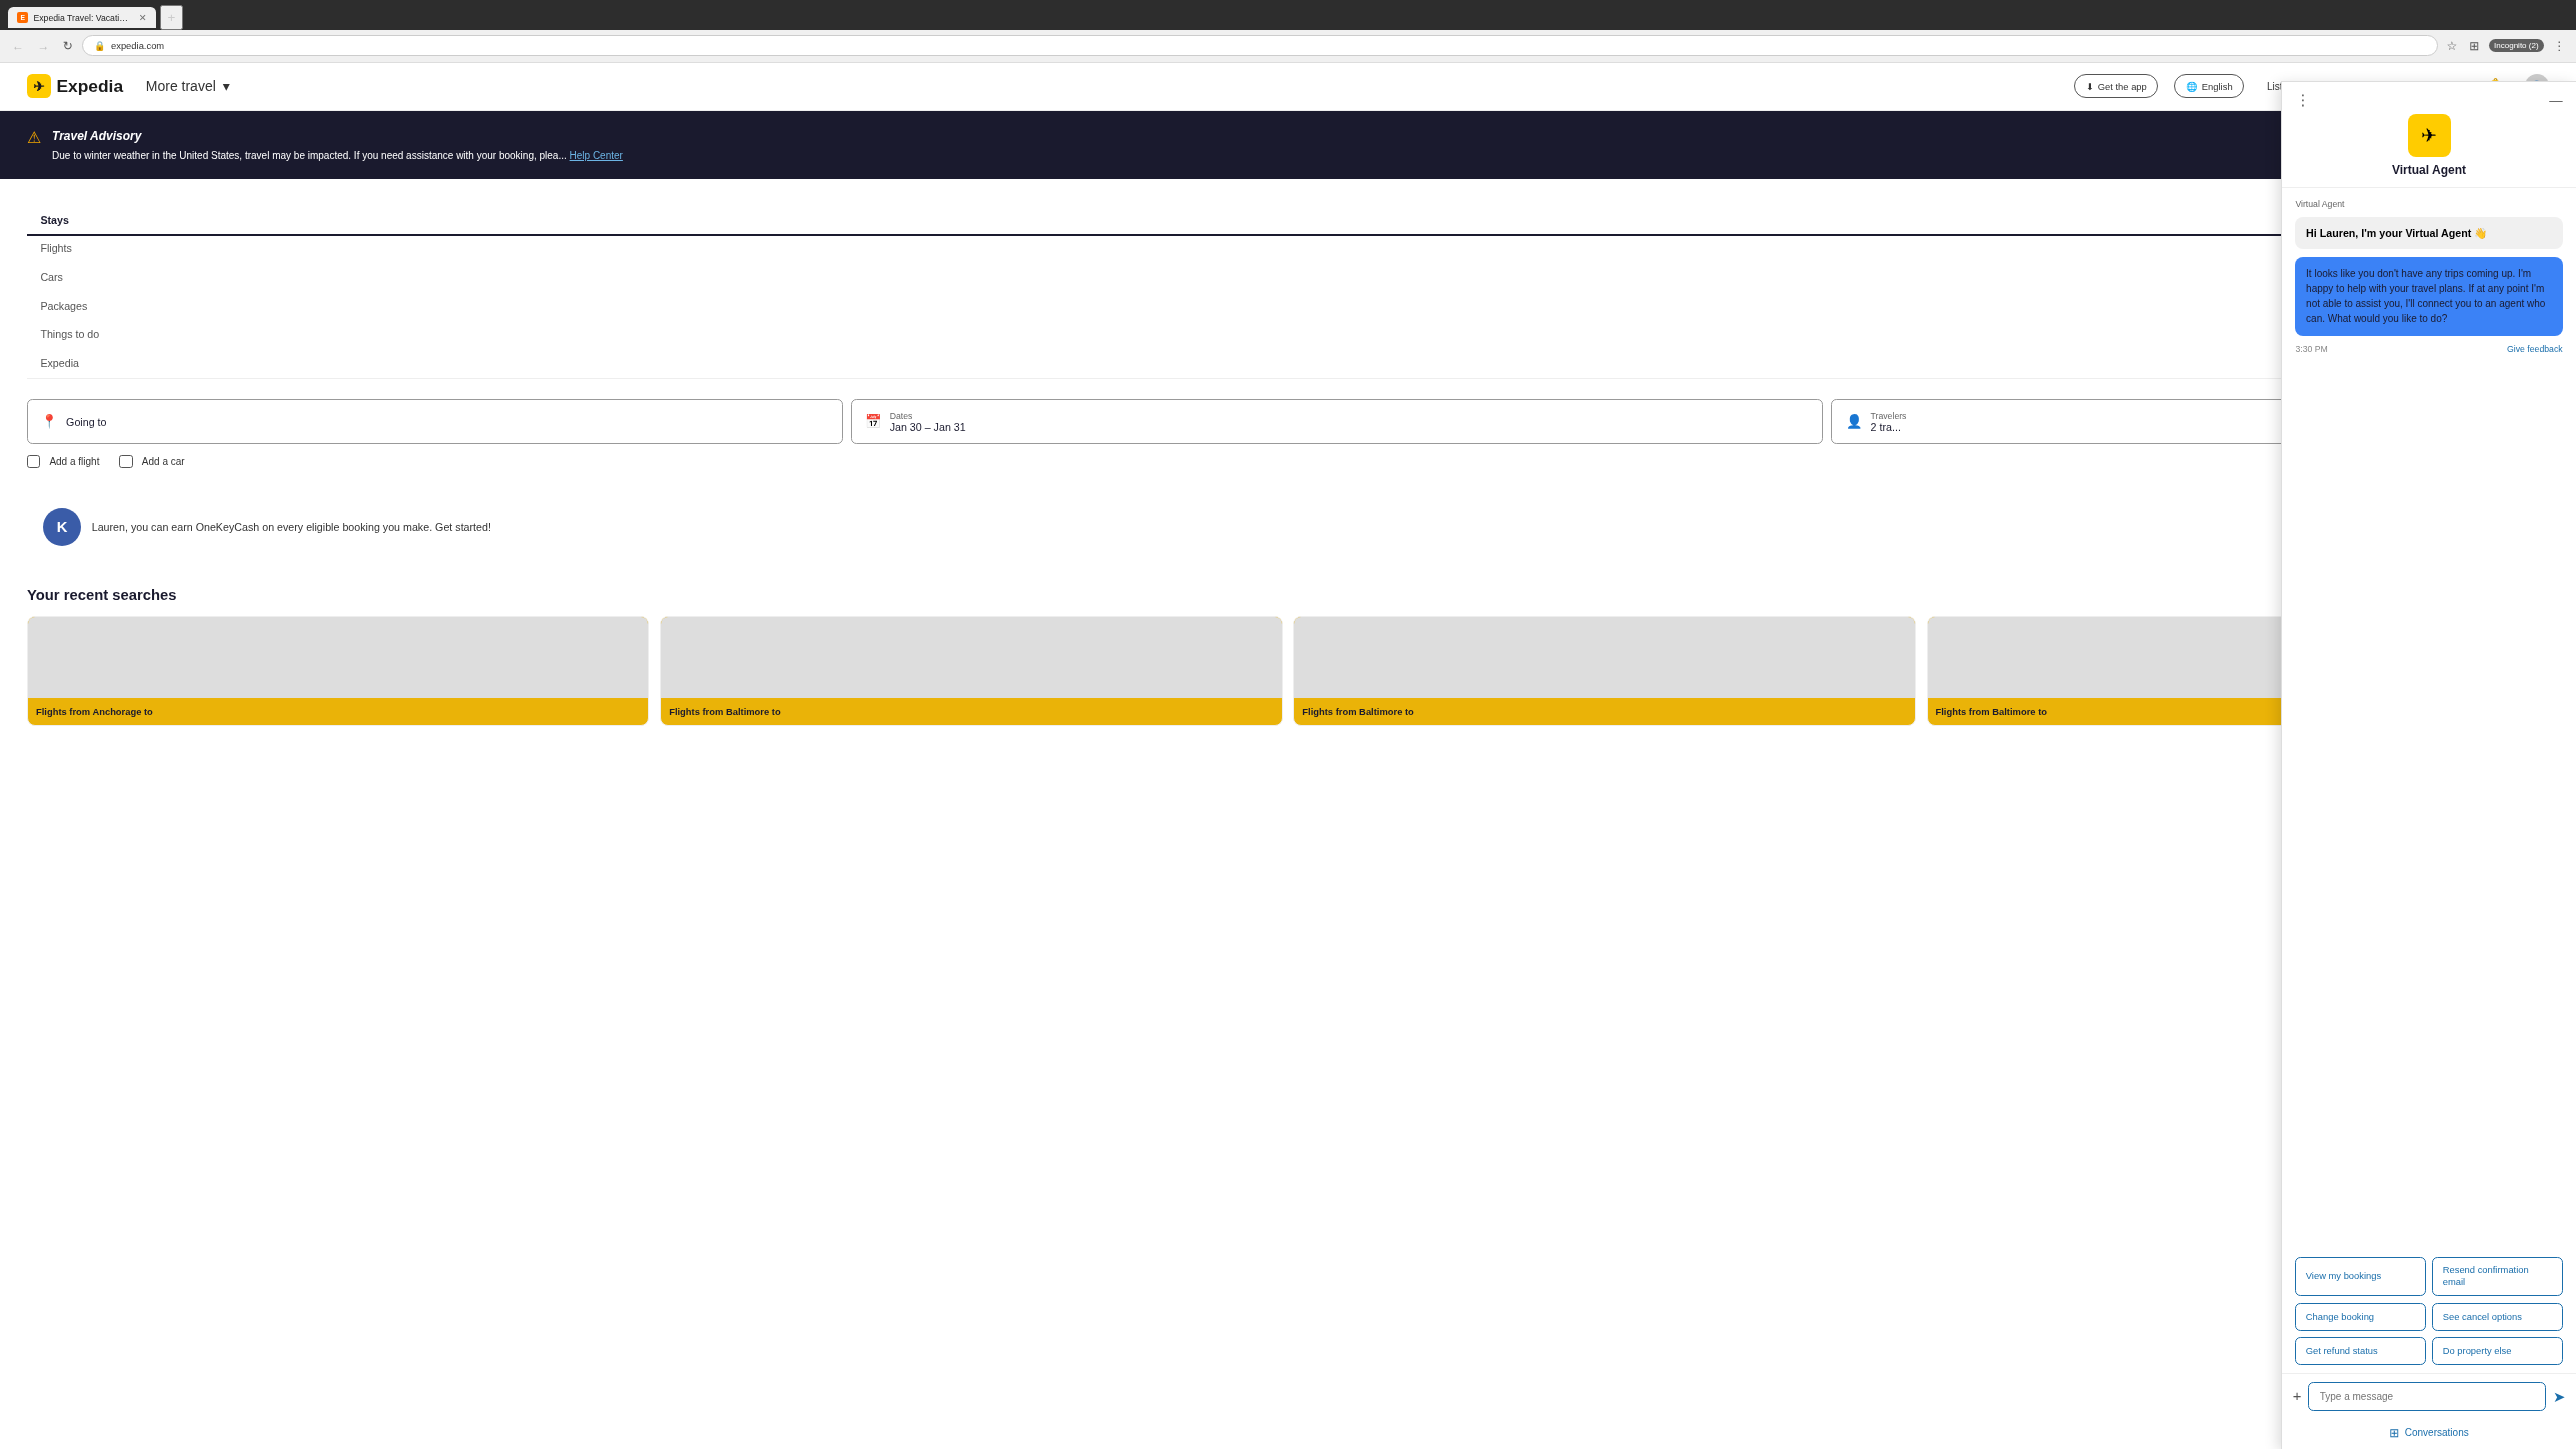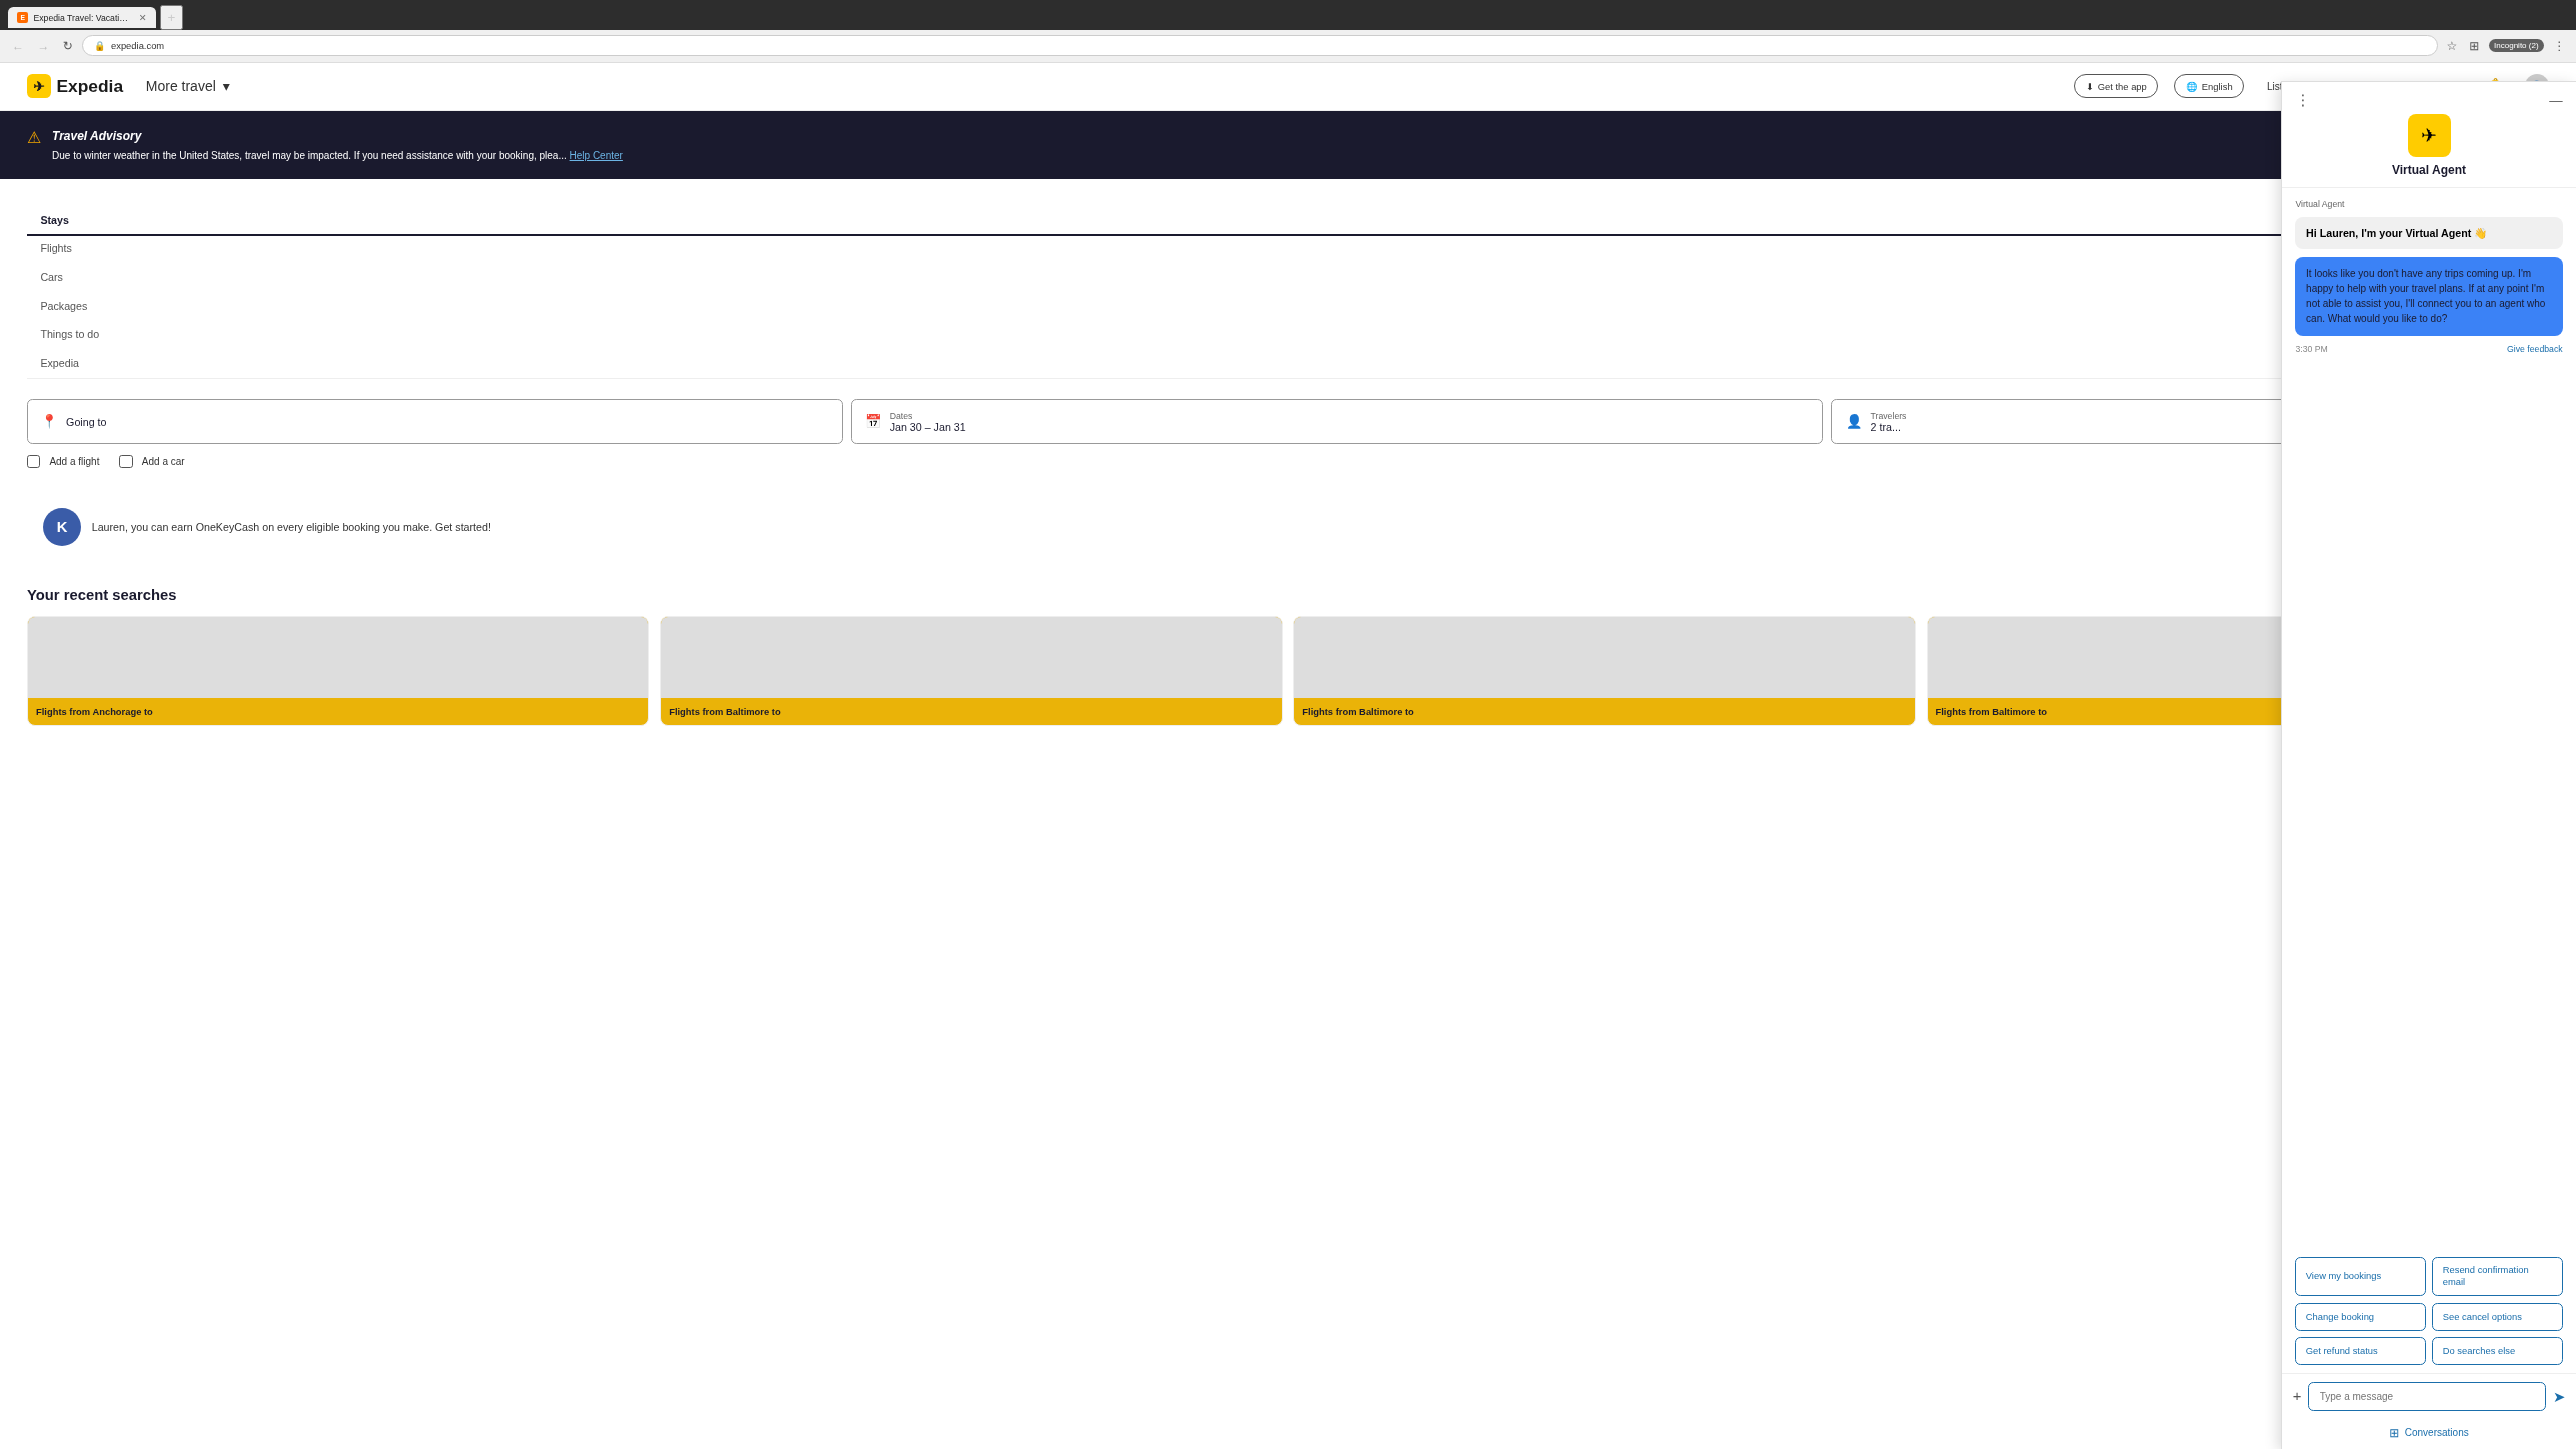--- a/index.html
+++ b/index.html
@@ -286,21 +286,21 @@
       <a class="give-feedback-link">Give feedback</a>
     </div>
   </div>
 
   <div class="chat-quick-actions">
     <button class="quick-action-btn">View my bookings</button>
     <button class="quick-action-btn">Resend confirmation email</button>
     <button class="quick-action-btn">Change booking</button>
     <button class="quick-action-btn">See cancel options</button>
     <button class="quick-action-btn">Get refund status</button>
-    <button class="quick-action-btn">Do searches else</button>
+    <button class="quick-action-btn">Do property else</button>
   </div>
 
   <div class="chat-input-area">
     <button class="chat-attach-btn">+</button>
     <input class="chat-input" type="text" placeholder="Type a message" style="">
     <button class="chat-send-btn">➤</button>
   </div>
 
   <div class="chat-conversations">
     <span class="chat-convo-icon">⊞</span>

